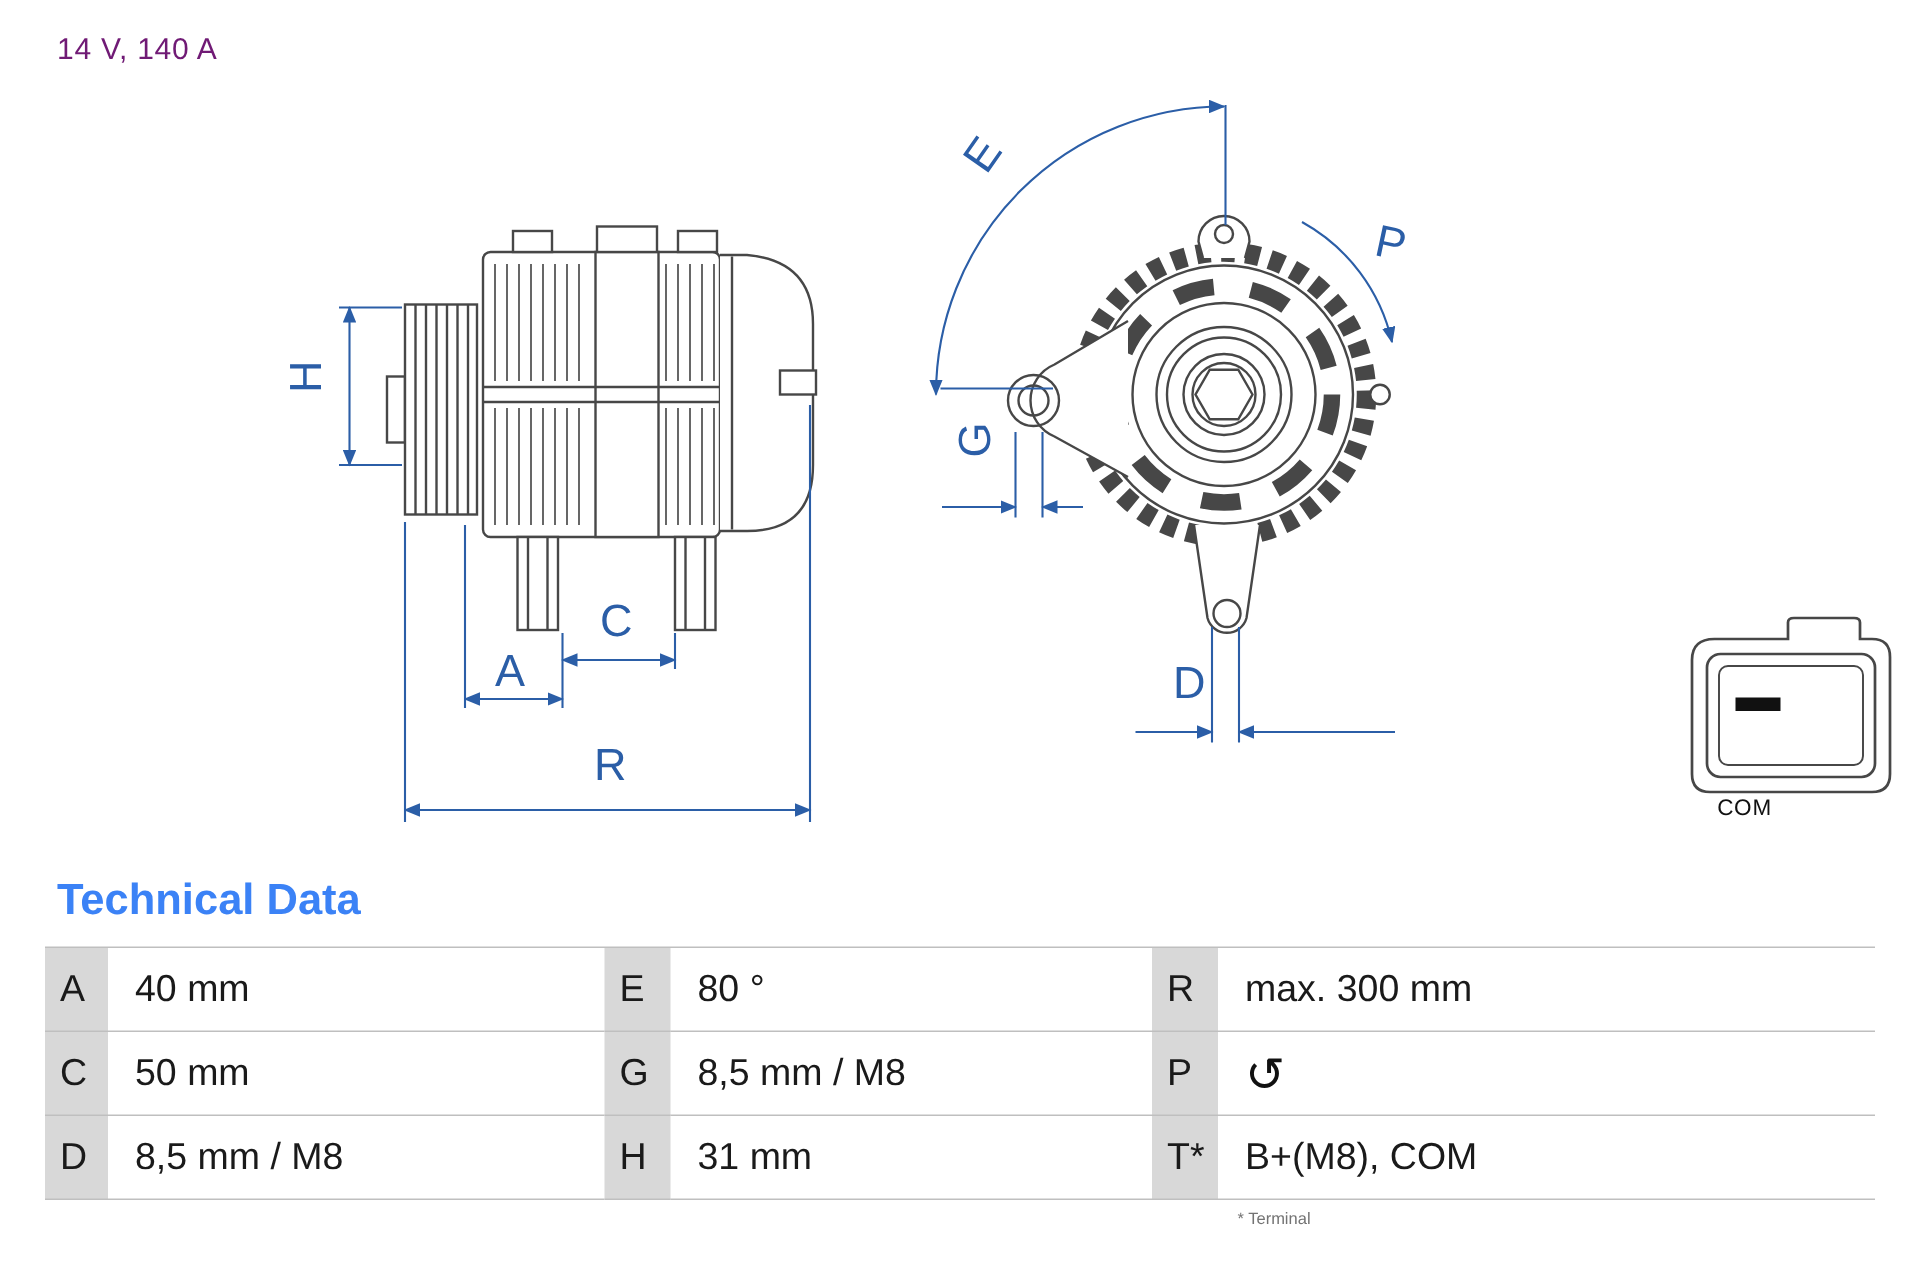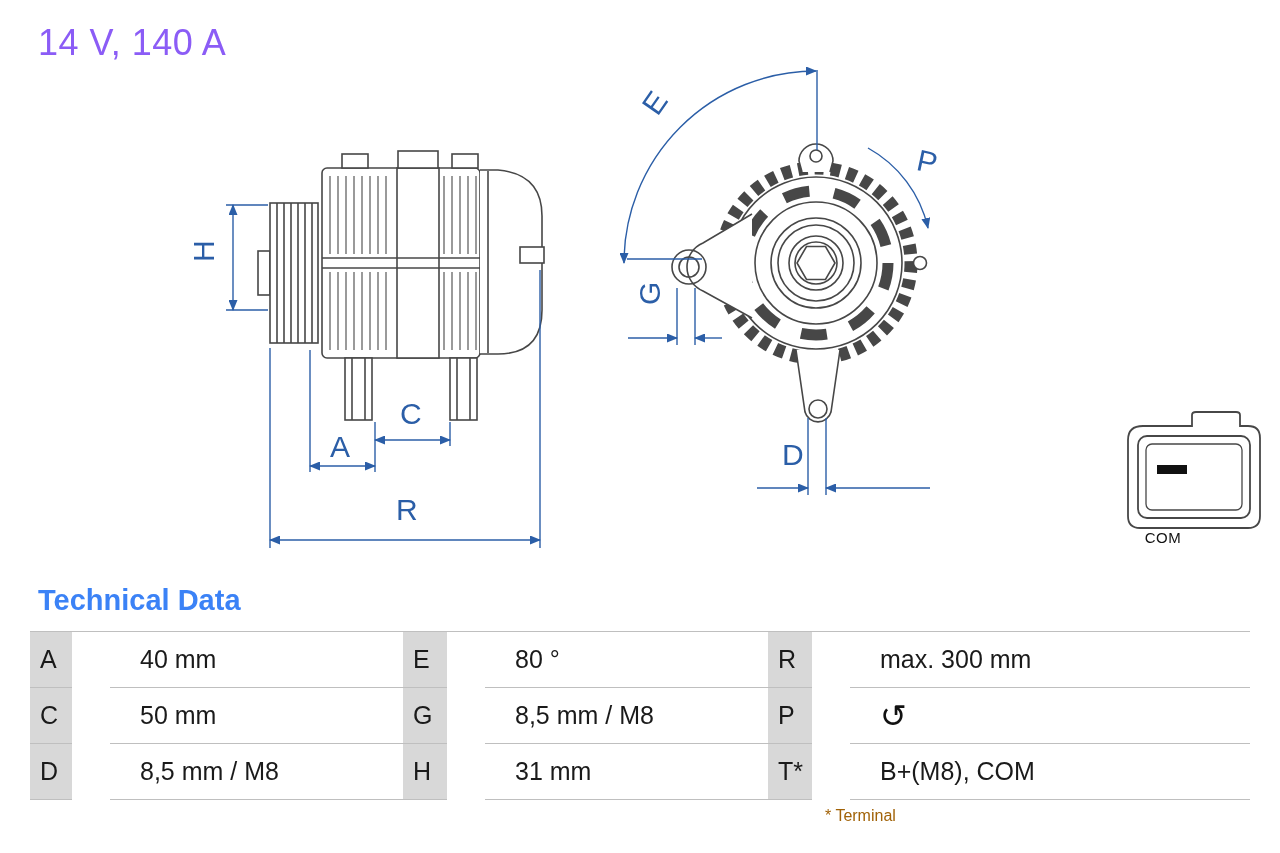--- a/index.html
+++ b/index.html
@@ -1,28 +1,28 @@
 <!DOCTYPE html>
 <html><head>
 <meta charset="utf-8">
 <style>
   * { margin:0; padding:0; box-sizing:border-box; }
   html,body { width:1280px; height:853px; background:#ffffff;
     font-family:"Liberation Sans", sans-serif; position:relative; overflow:hidden; }
-  .rating { position:absolute; left:38px; top:22px; font-size:36px; color:#8b5cf6; letter-spacing:0.5px; }
+  .rating { position:absolute; left:38px; top:22px; font-size:20px; color:#701a75; letter-spacing:0.5px; }
   svg.diagram { position:absolute; left:0; top:0; }
   .dim-text { font-family:"Liberation Sans", sans-serif; font-size:30px; fill:#2b5ea7; font-weight:400; }
   .tech { position:absolute; left:30px; top:584px; width:1220px; }
   .tech h2 { font-size:29px; font-weight:bold; color:#3b82f6; margin-left:8px; margin-bottom:14px; }
   .ttable { display:grid; grid-template-columns:42px 331px 44px 321px 44px auto; border-top:1px solid #bfbfbf; }
   .cell { height:56px; display:flex; align-items:center; font-size:25px; color:#1a1a1a; border-bottom:1px solid #bfbfbf; }
   .key { background:#d8d8d8; padding-left:10px; }
-  .val { padding-left:30px;margin-left:38px; }
+  .val { padding-left:18px; }
   .rot-icon { font-size:32px; line-height:1; color:#111; }
-  .footnote { font-size:16px; color:#a16207; margin-top:7px; margin-left:795px; }
+  .footnote { font-size:11px; color:#737373; margin-top:7px; margin-left:795px; }
 </style>
 </head>
 <body>
 
 <div class="rating">14 V, 140 A</div>
 
 <svg class="diagram" width="1280" height="580" viewBox="0 0 1280 580">
   <defs>
     <marker id="mE" markerWidth="11" markerHeight="9" refX="10" refY="4.5" orient="auto" markerUnits="userSpaceOnUse">
       <path d="M0,0 L11,4.5 L0,9 Z" fill="#2b5ea7"></path>

